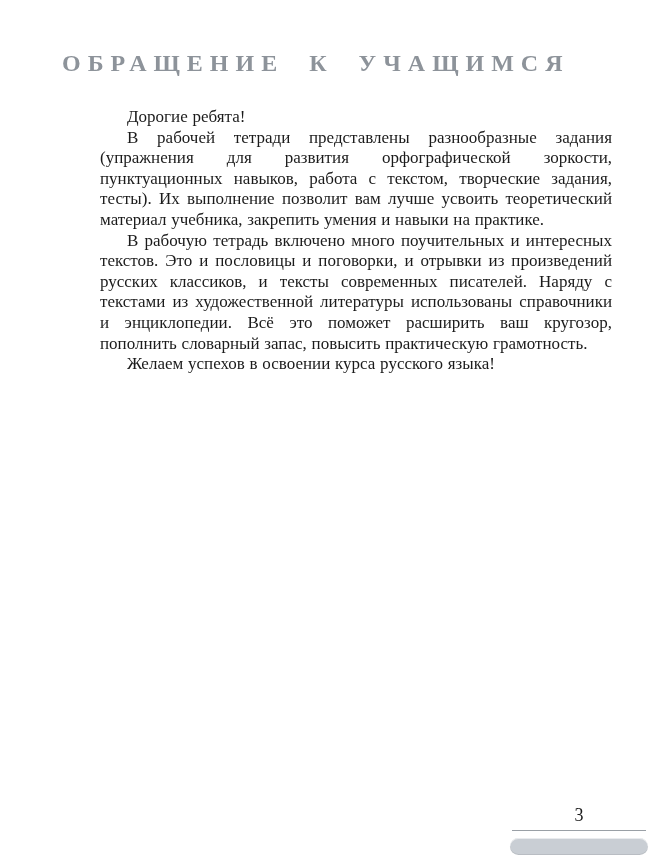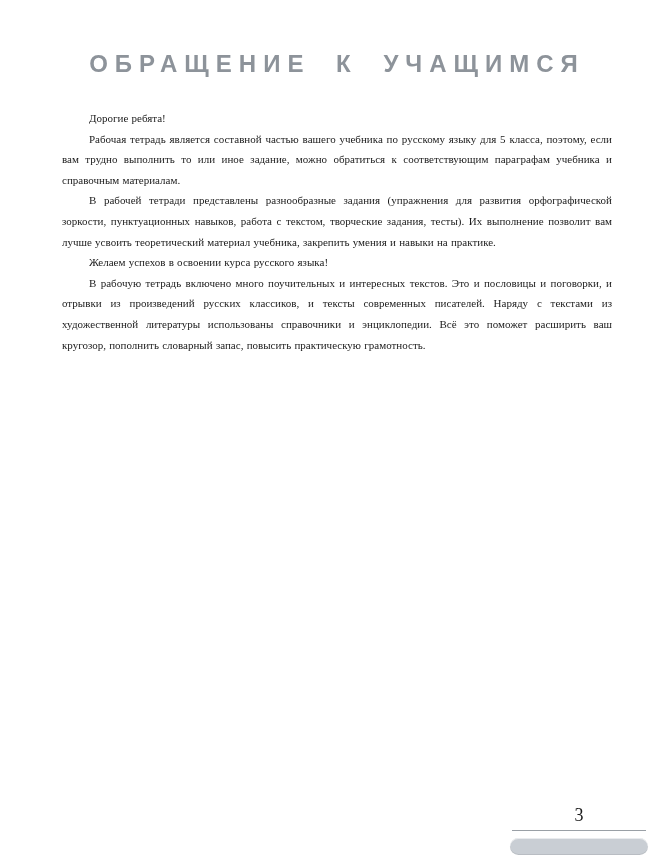--- a/index.html
+++ b/index.html
@@ -9,38 +9,38 @@
     height: 865px;
     position: relative;
     overflow: hidden;
     font-family: "Liberation Serif", serif;
     color: #1b1b1b;
   }
   .page {
     padding: 50px 38px 0 62px;
   }
   .title {
-    font-family: Liberation Sans, sans-serif;
+    font-family: Liberation Serif, serif;
     font-weight: bold;
     font-size: 24px;
     letter-spacing: 7px;
     word-spacing: 12px;
     color: #8d939a;
-    text-align: center;
     margin-bottom: 30px;
     white-space: nowrap;
   }
   .body-text p {
-    font-size: 11px;
+    font-size: 17px;
     line-height: 20.6px;
     text-align: justify;
     text-indent: 27px;
     hyphens: auto;
     -webkit-hyphens: auto;
     word-spacing: 0.5px;
+    margin-left: 38px;
   }
   .footer {
     position: absolute;
     right: 0;
     bottom: 10px;
     width: 142px;
   }
   .page-number {
     text-align: center;
     font-size: 18px;
@@ -60,24 +60,23 @@
   }
 </style>
 </head>
 <body>
 
 <div class="page">
   <h1 class="title">ОБРАЩЕНИЕ К УЧАЩИМСЯ</h1>
 
   <div class="body-text">
     <p>Дорогие ребята!</p>
-    <p>Рабочая тетрадь является составной частью вашего учебника по русскому языку для 5 класса, поэтому, если вам трудно выполнить то или иное задание, можно обратиться к соответствующим параграфам учебника и справочным материалам.</p>
     <p>В рабочей тетради представлены разнообразные задания (упражнения для развития орфографической зоркости, пунктуационных навыков, работа с текстом, творческие задания, тесты). Их выполнение позволит вам лучше усвоить теоретический материал учебника, закрепить умения и навыки на практике.</p>
+    <p>В рабочую тетрадь включено много поучительных и интересных текстов. Это и пословицы и поговорки, и отрывки из произведений русских классиков, и тексты современных писателей. Наряду с текстами из художественной литературы использованы справочники и энциклопедии. Всё это поможет расширить ваш кругозор, пополнить словарный запас, повысить практическую грамотность.</p>
     <p>Желаем успехов в освоении курса русского языка!</p>
-    <p>В рабочую тетрадь включено много поучительных и интересных текстов. Это и пословицы и поговорки, и отрывки из произведений русских классиков, и тексты современных писателей. Наряду с текстами из художественной литературы использованы справочники и энциклопедии. Всё это поможет расширить ваш кругозор, пополнить словарный запас, повысить практическую грамотность.</p>
   </div>
 </div>
 
 <div class="footer">
   <div class="page-number">3</div>
   <div class="footer-rule"></div>
   <div class="footer-tab"></div>
 </div>
 
 </body></html>

